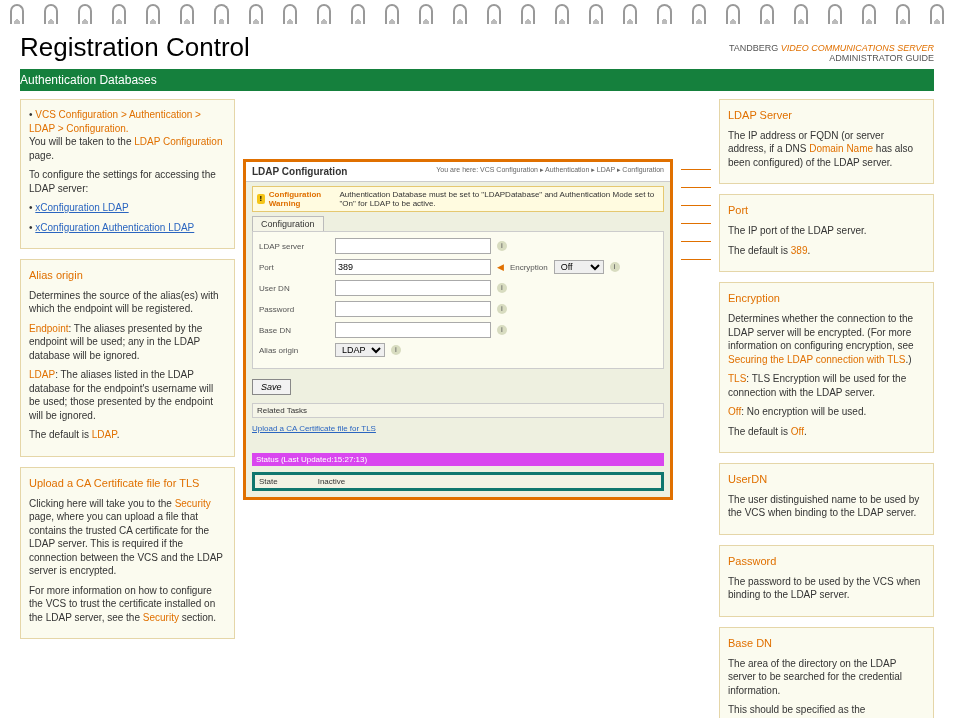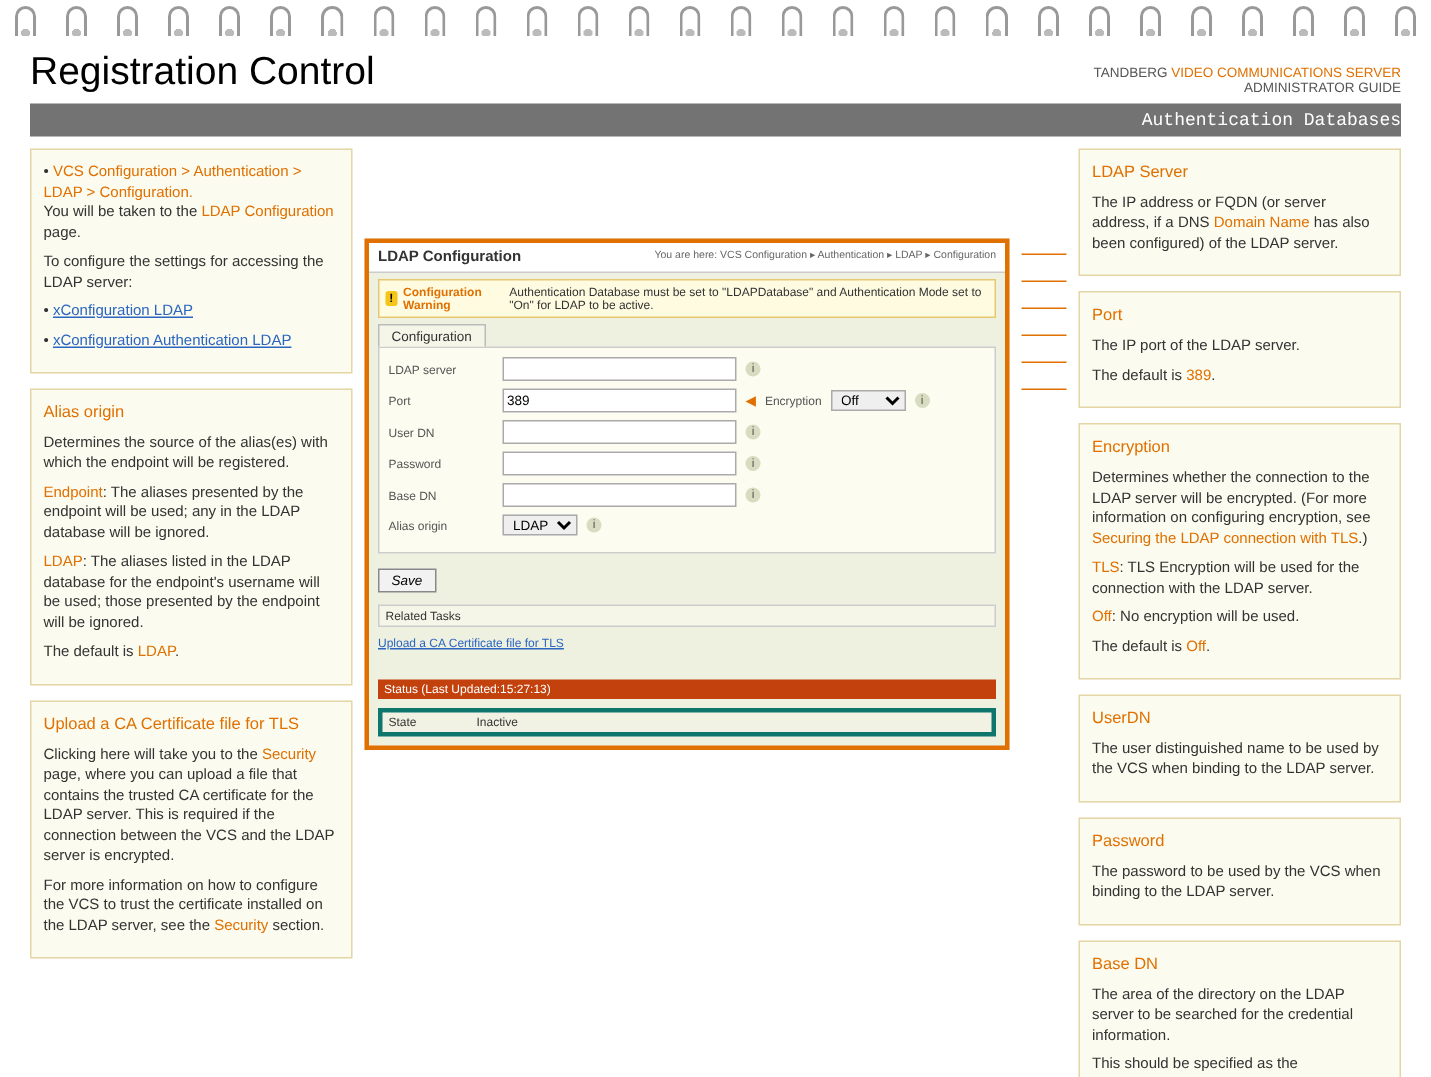--- a/index.html
+++ b/index.html
@@ -37,29 +37,28 @@
   .title {
     font-size: 26px;
     color: #000000;
     font-weight: 300;
   }
   .doctag {
     text-align: right;
     font-size: 9px;
     color: #555;
   }
-  .doctag .p1 { color: #e07000; }
+  .doctag .p1 { color: #e07000; font-style: italic; }
   .banner {
-    background: #737373;
+    background: #15803d;
     color: #fff;
-    text-align: right;
+    text-align: left;
     padding: 4px 0;
     font-size: 12px;
     margin-bottom: 8px;
-    font-family: Liberation Mono, monospace;
   }
   .columns {
     display: flex;
     gap: 8px;
     align-items: flex-start;
   }
   .col-left { width: 215px; }
   .col-mid  { flex: 1; padding-top: 60px;}
   .col-right{ width: 215px; }
   .panel {
@@ -157,21 +156,21 @@
   .ss-linkrow a { color:#2a65c0; text-decoration:underline; }
   .ss-section {
     margin: 4px 6px 0 6px;
     padding: 2px 4px;
     font-size: 8px;
     border:1px solid #ccc;
     background:#f5f5e8;
   }
   .ss-status {
     margin: 20px 6px 6px 6px;
-    background: #c2410c;
+    background: #d946ef;
     color: #fff;
     font-size: 8px;
     padding: 2px 4px;
   }
   .ss-status2 {
     margin: 0 6px 6px 6px;
     background:#f2f2e4;
     padding: 2px 4px;
     font-size:8px;
     display:flex;

